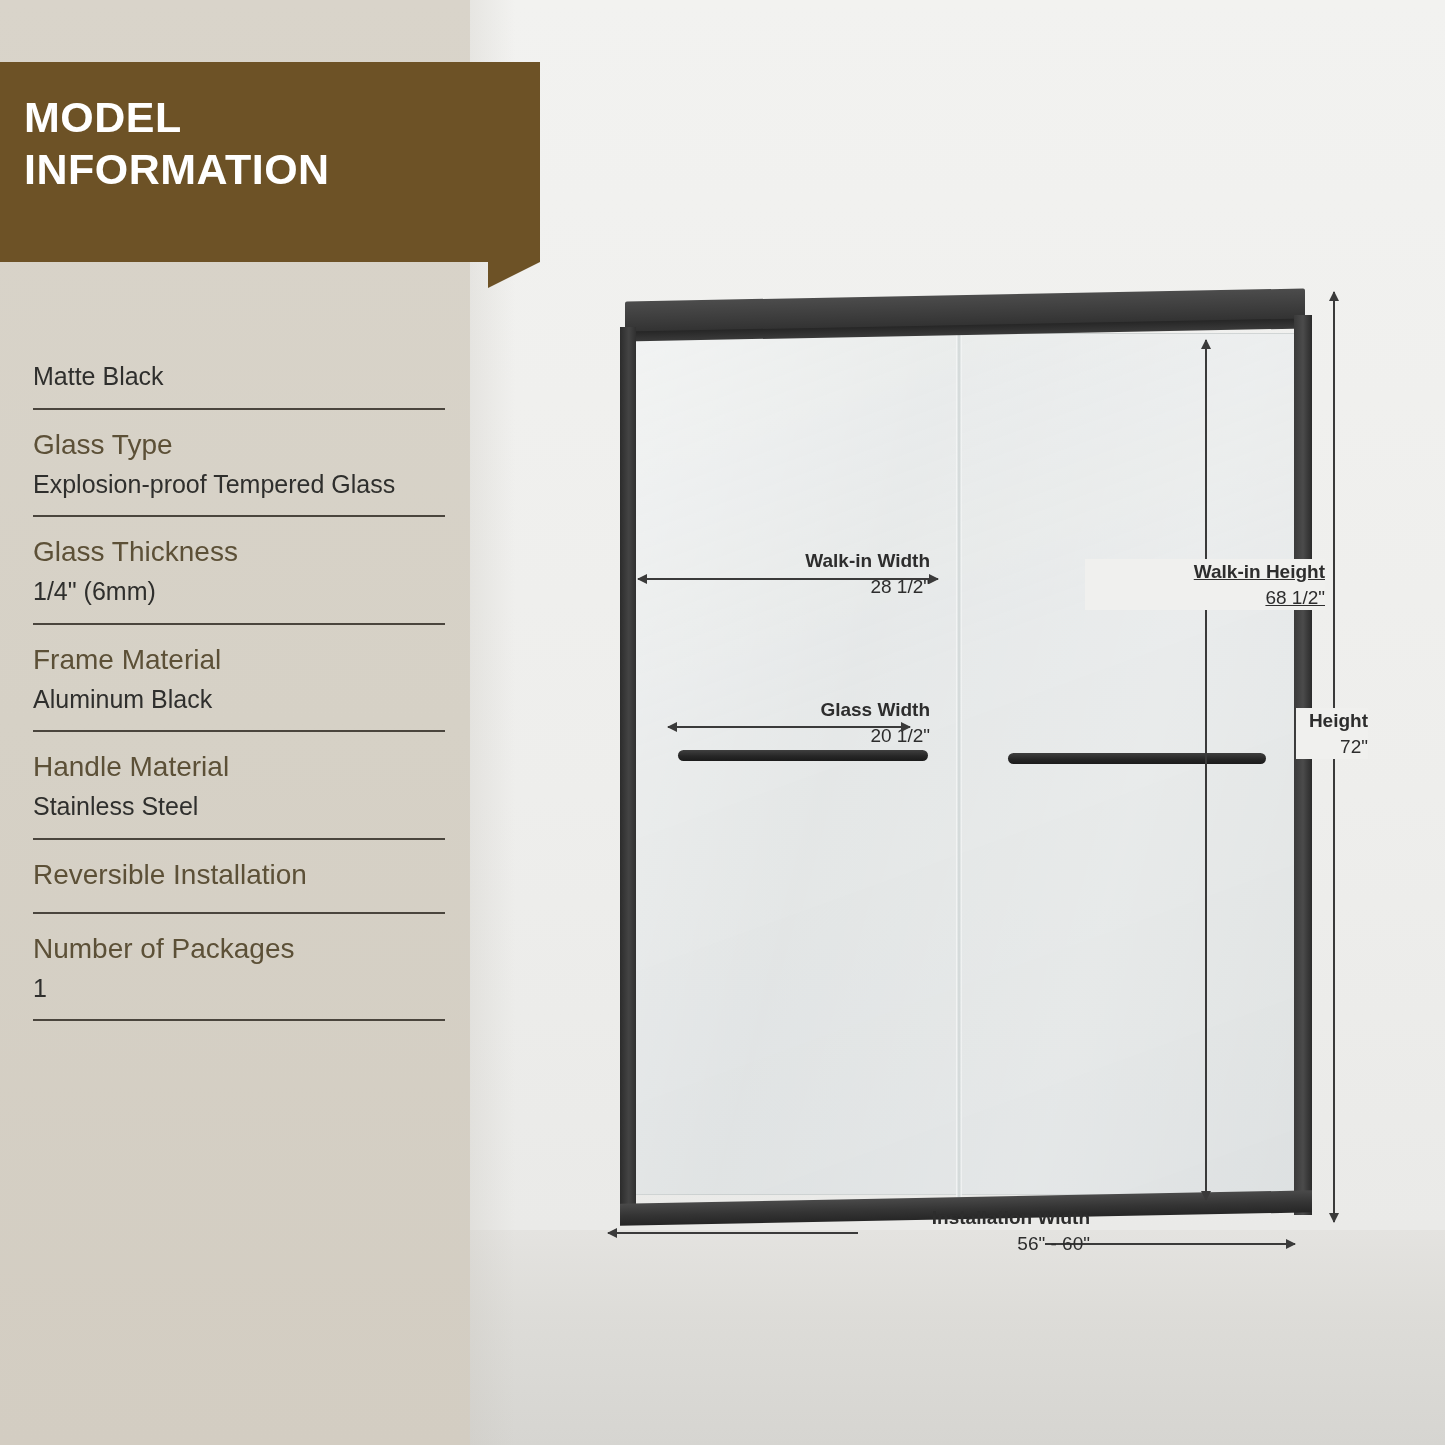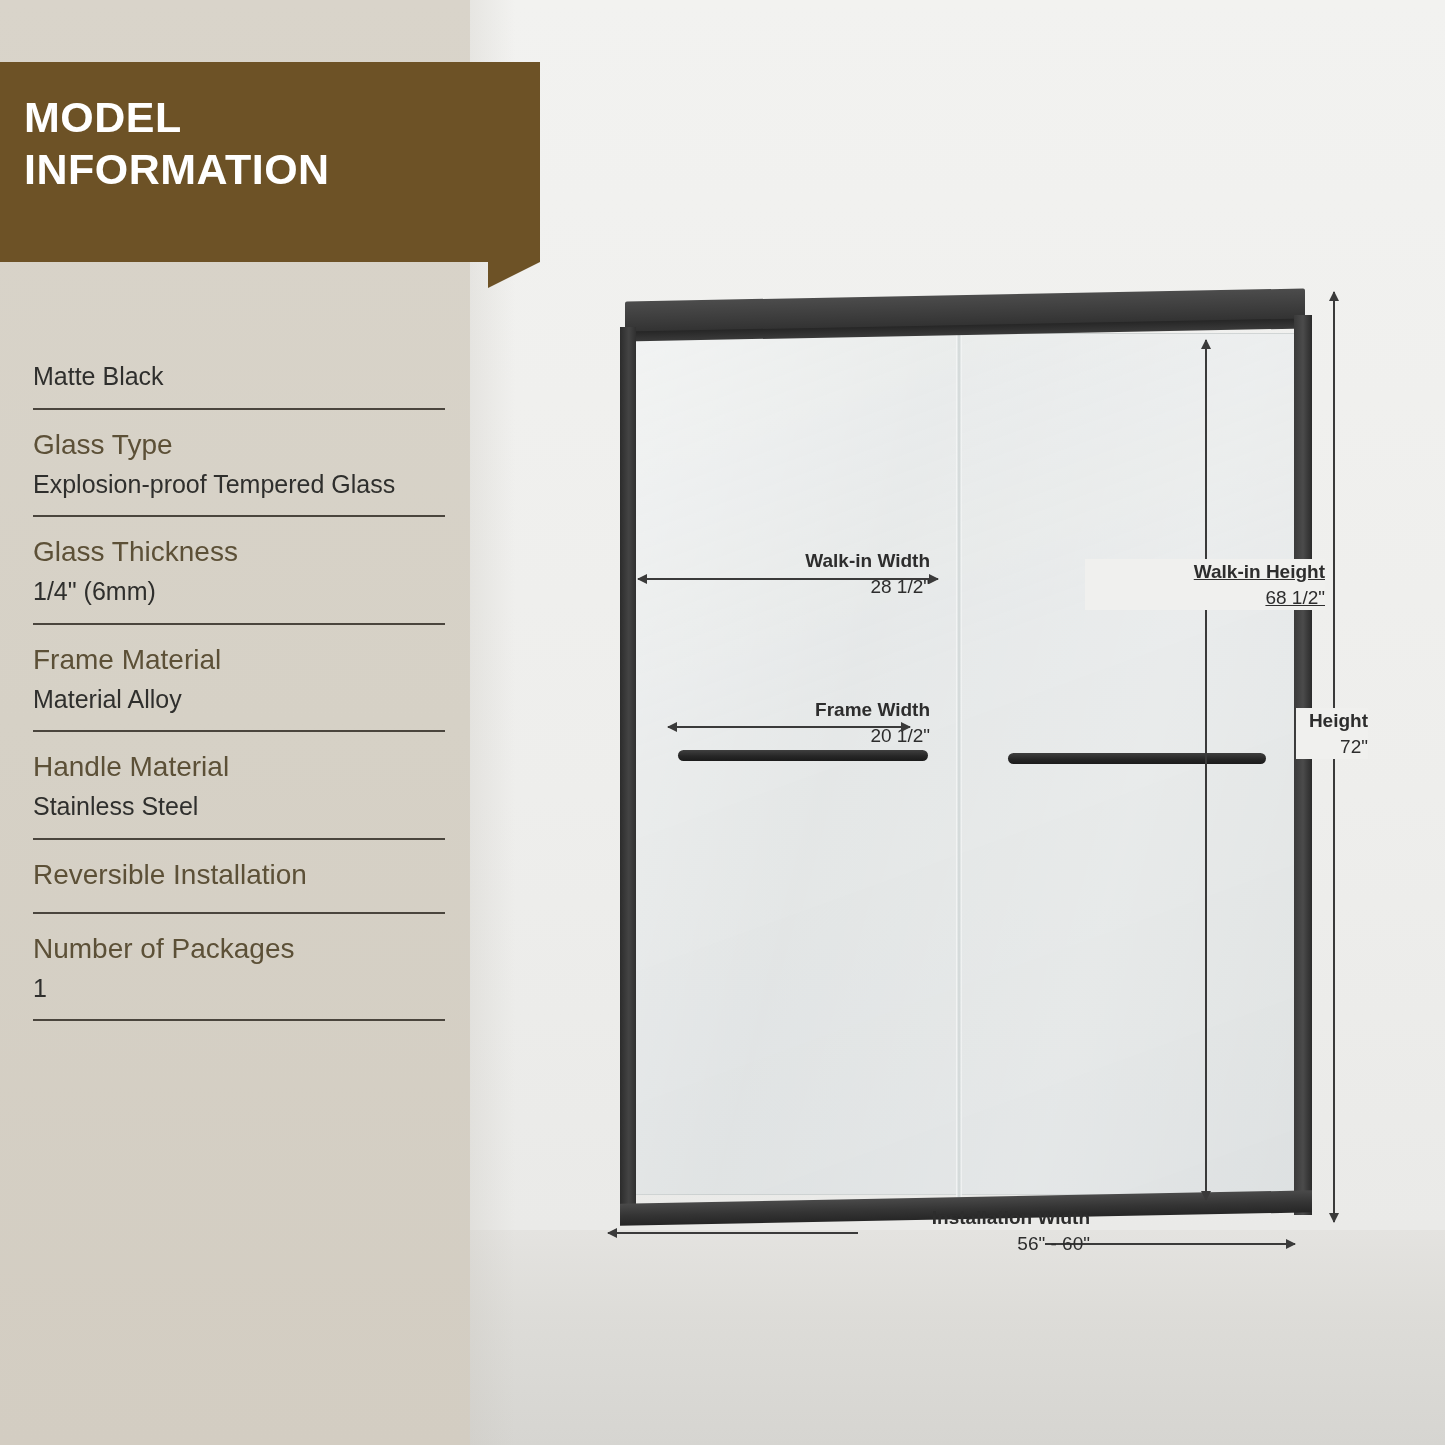--- a/index.html
+++ b/index.html
@@ -316,21 +316,21 @@
     <div class="spec-item">
       <div class="spec-label">Glass Type</div>
       <div class="spec-value">Explosion-proof Tempered Glass</div>
     </div>
     <div class="spec-item">
       <div class="spec-label">Glass Thickness</div>
       <div class="spec-value">1/4" (6mm)</div>
     </div>
     <div class="spec-item">
       <div class="spec-label">Frame Material</div>
-      <div class="spec-value">Material Alloy</div>
+      <div class="spec-value">Aluminum Black</div>
     </div>
     <div class="spec-item">
       <div class="spec-label">Handle Material</div>
       <div class="spec-value">Stainless Steel</div>
     </div>
     <div class="spec-item">
       <div class="spec-label">Reversible Installation</div>
     </div>
     <div class="spec-item">
       <div class="spec-label">Number of Packages</div>
@@ -353,21 +353,21 @@
     </div>
   </div>
 
   <div class="dim-label" style="left:640px; top:548px; width:290px;">
     <span>Walk-in Width</span>
     <span class="sub">28 1/2"</span>
   </div>
   <div class="arrow-h" style="left:638px; top:578px; width:300px;"></div>
 
   <div class="dim-label" style="left:640px; top:697px; width:290px;">
-    <span>Frame Width</span>
+    <span>Glass Width</span>
     <span class="sub">20 1/2"</span>
   </div>
   <div class="arrow-h" style="left:668px; top:726px; width:242px;"></div>
 
   <div class="arrow-v" style="left:1205px; top:340px; width:2px; height:860px;"></div>
   <div class="dim-label" style="left:1085px; top:559px; width:240px; background:#f0f0ee;text-decoration:underline;">
     <span>Walk-in Height</span>
     <span class="sub">68 1/2"</span>
   </div>
 

